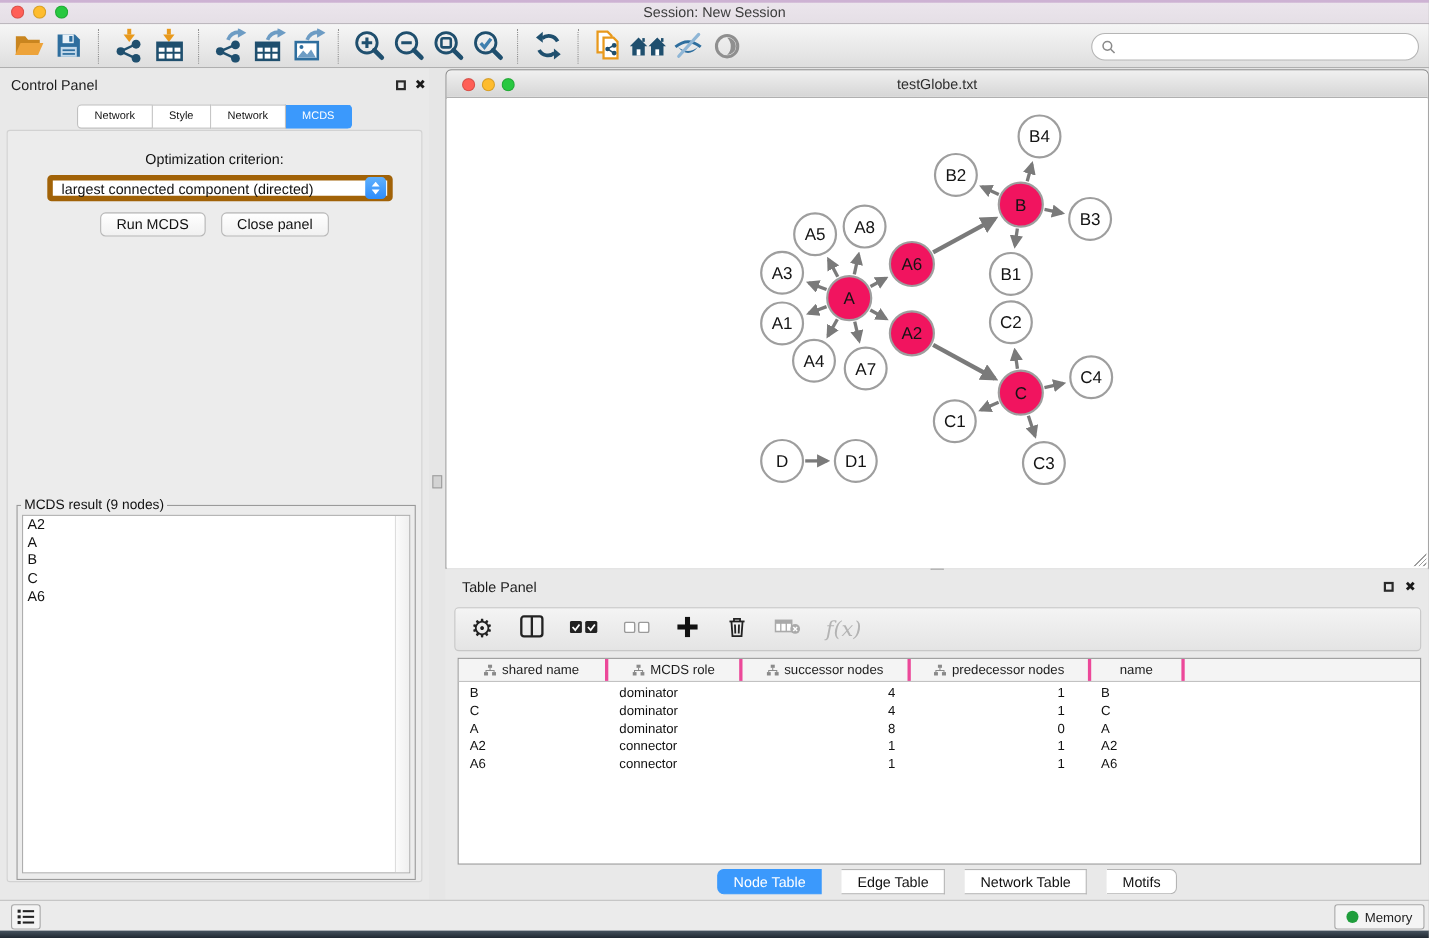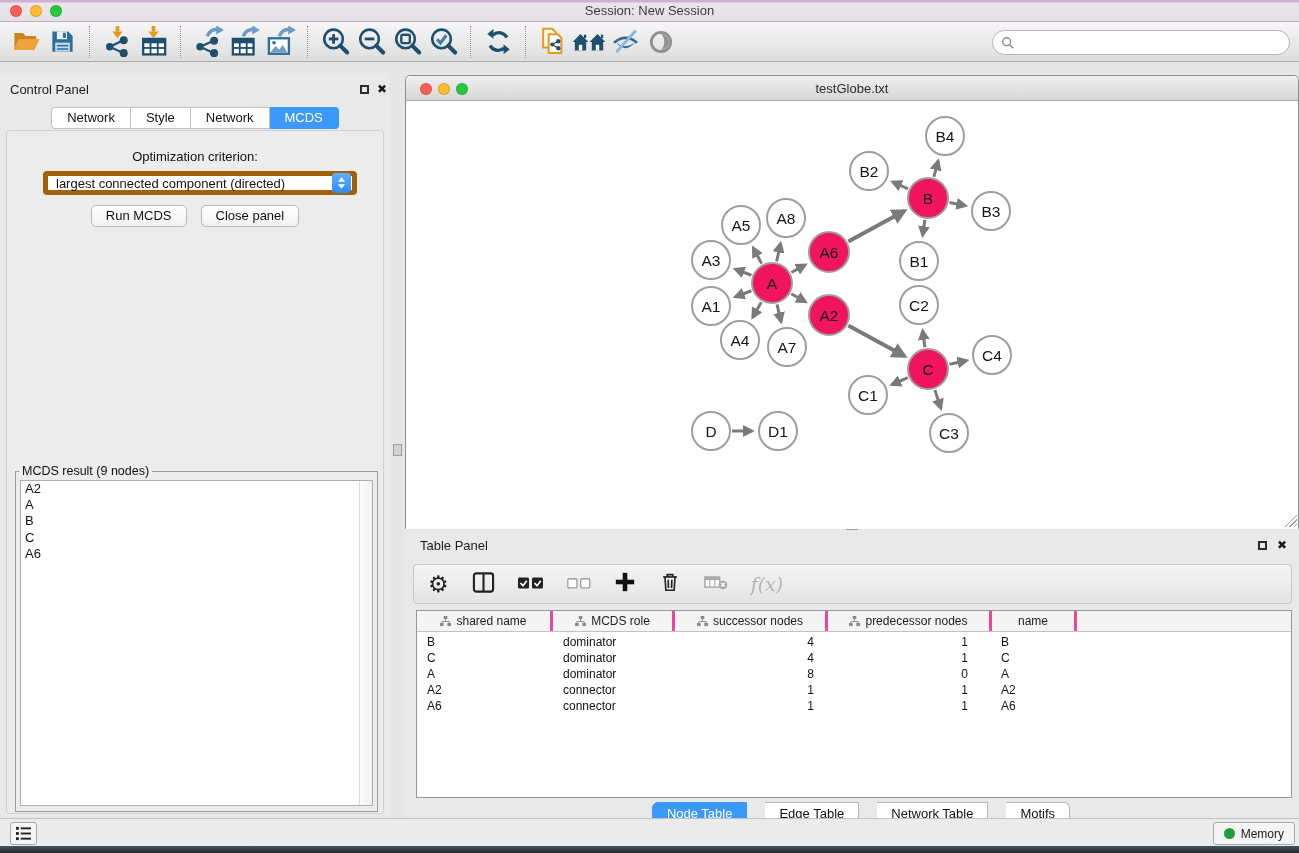--- a/index.html
+++ b/index.html
@@ -19,30 +19,30 @@
   .toolbar{position:absolute;left:0;top:22px;width:1299px;height:40px;
     background:linear-gradient(180deg,#f6f6f6,#dedede);border-bottom:1px solid #a9a9a9;
     display:flex;align-items:center;padding:0 8px;}
   .tbtn{width:36px;height:36px;display:flex;align-items:center;justify-content:center;cursor:default;}
   .tsep{width:1px;height:32px;border-left:1px dotted #909090;margin:0 9px;}
   .search{position:absolute;right:9px;top:8px;width:298px;height:25px;background:#fff;
     border:1px solid #b5b5b5;border-radius:13px;display:flex;align-items:center;padding:0 8px;}
   .search input{border:none;outline:none;flex:1;font-size:12px;background:transparent;}
 
   
-  .content{position:absolute;left:0;top:74px;width:1299px;height:756px;background:#e6e6e6;}
+  .content{position:absolute;left:0;top:62px;width:1299px;height:756px;background:#e6e6e6;}
 
   
   .cpanel{position:absolute;left:0;top:0;width:390px;height:756px;background:#e9e9e9;}
   .panel-head{position:absolute;left:0;top:6px;width:100%;height:20px;}
   .panel-title{position:absolute;left:10px;top:2px;font-size:13px;color:#1d1d1d;}
   .float-ic{position:absolute;width:9px;height:9px;border:2px solid #2b2b2b;top:5px;}
   .close-ic{position:absolute;top:2px;font-size:12px;font-weight:bold;color:#1a1a1a;}
   .cptabs{position:absolute;left:0;top:33px;width:100%;display:flex;justify-content:center;}
-  .cptab{height:22px;line-height:20px;padding:0 15px;font-size:13px;background:#fff;
+  .cptab{height:22px;line-height:20px;padding:0 15px;font-size:10px;background:#fff;
     border:1px solid #c0c0c0;border-left:none;color:#111;text-align:center;}
   .cptab:first-child{border-left:1px solid #c0c0c0;border-radius:4px 0 0 4px;}
   .cptab:last-child{border-radius:0 4px 4px 0;}
   .cptab.active{background:#3b99fc;border-color:#3b99fc;color:#fff;}
   .cpcard{position:absolute;left:6px;top:56px;width:378px;height:684px;background:#ececec;
     border:1px solid #d2d2d2;border-radius:3px;}
   .optlabel{position:absolute;left:0;top:18px;width:100%;text-align:center;font-size:13px;color:#111;}
   .selectbox{position:absolute;left:36px;top:40px;width:314px;height:24px;background:#fff;
     border:5px solid #a16207;border-radius:4px;display:flex;align-items:center;}
   .selectbox .val{flex:1;font-size:13px;color:#111;padding-left:8px;white-space:nowrap;overflow:hidden;}

